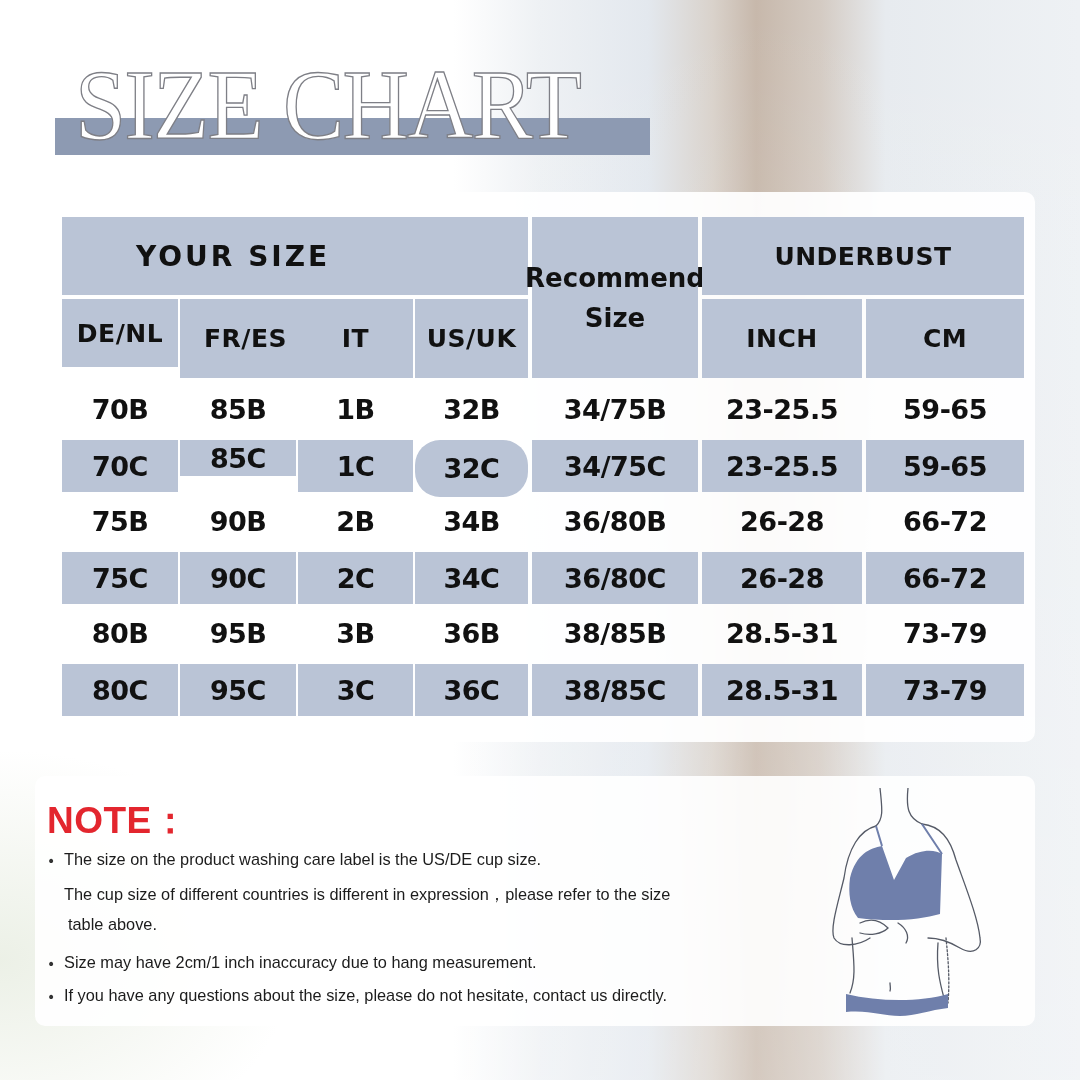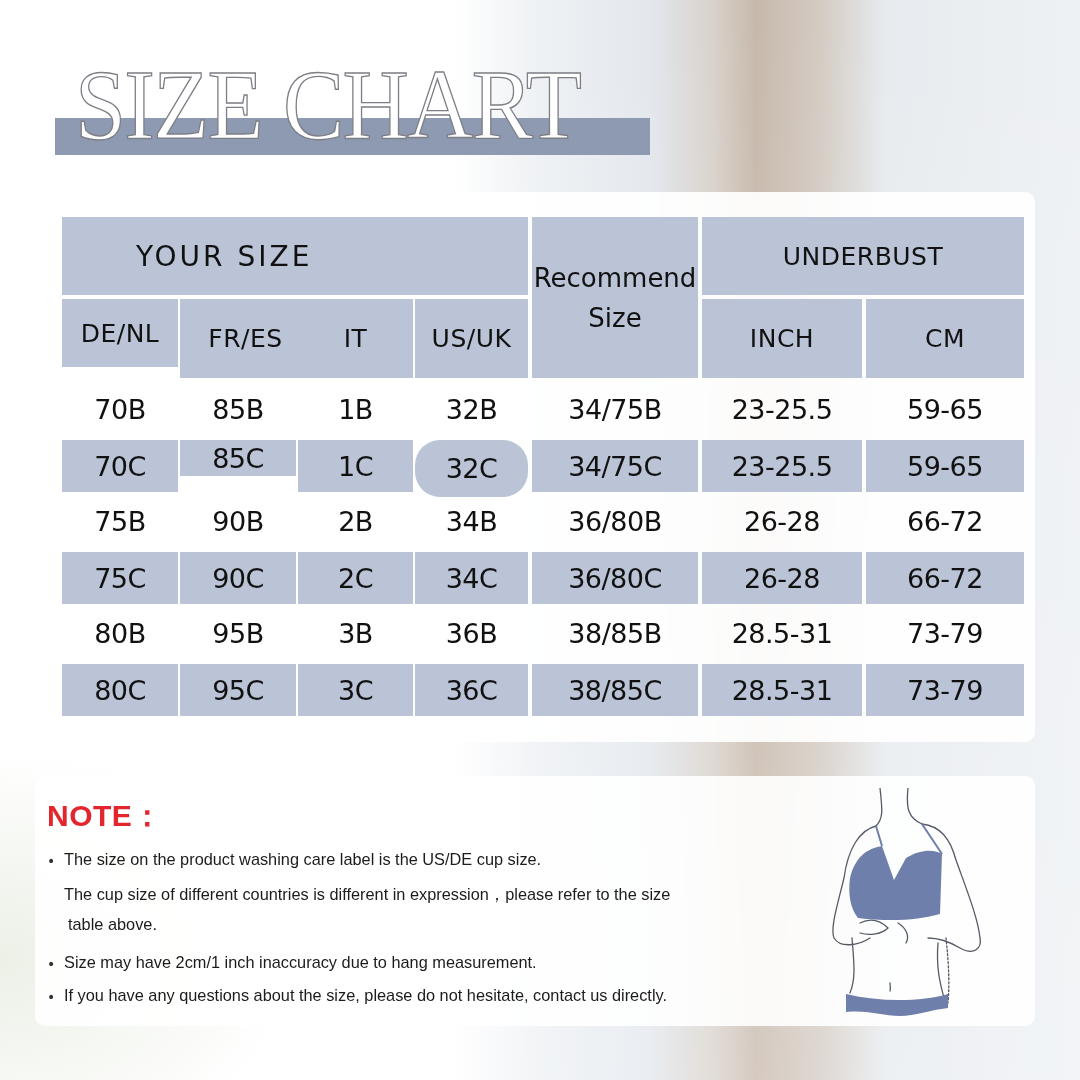--- a/index.html
+++ b/index.html
@@ -38,20 +38,21 @@
     transform: scaleX(0.92);
     transform-origin: left top;
     white-space: nowrap;
   }
 
   
   .table-card {
     position: absolute; left: 35px; top: 192px; width: 1000px; height: 550px;
     background: rgba(255,255,255,0.93);
     border-radius: 10px;
+    font-weight: bold;
   }
   .cell {
     position: absolute;
     display: flex; align-items: center; justify-content: center;
     color: #111111;
     font-family: "DejaVu Sans", sans-serif;
     text-align: center;
   }
   .cell.blue { background: #bac4d6; }
   .hdr { font-size: 25px; letter-spacing: 0.5px; }
@@ -61,21 +62,21 @@
 
   
   .note-card {
     position: absolute; left: 35px; top: 776px; width: 1000px; height: 250px;
     background: rgba(255,255,255,0.90);
     border-radius: 10px;
   }
   .note-title {
     position: absolute; left: 12px; top: 20px;
     font-family: "Liberation Sans", sans-serif;
-    font-weight: bold; font-size: 30px; color: #e3262e;
+    font-weight: bold; font-size: 37px; color: #e3262e;
     letter-spacing: 0.5px;
   }
   .note-line {
     position: absolute;
     font-family: "Liberation Sans", sans-serif;
     font-size: 17px; color: #1c1c1c;
     white-space: nowrap;
     transform: scaleX(0.96); transform-origin: left center;
   }
   .bullet { position: absolute; font-size: 14px; color: #333; }

